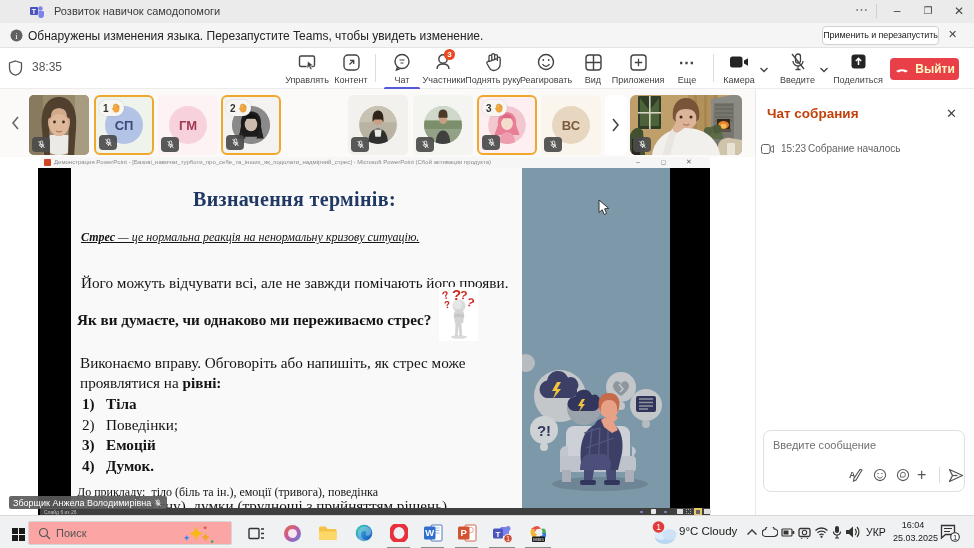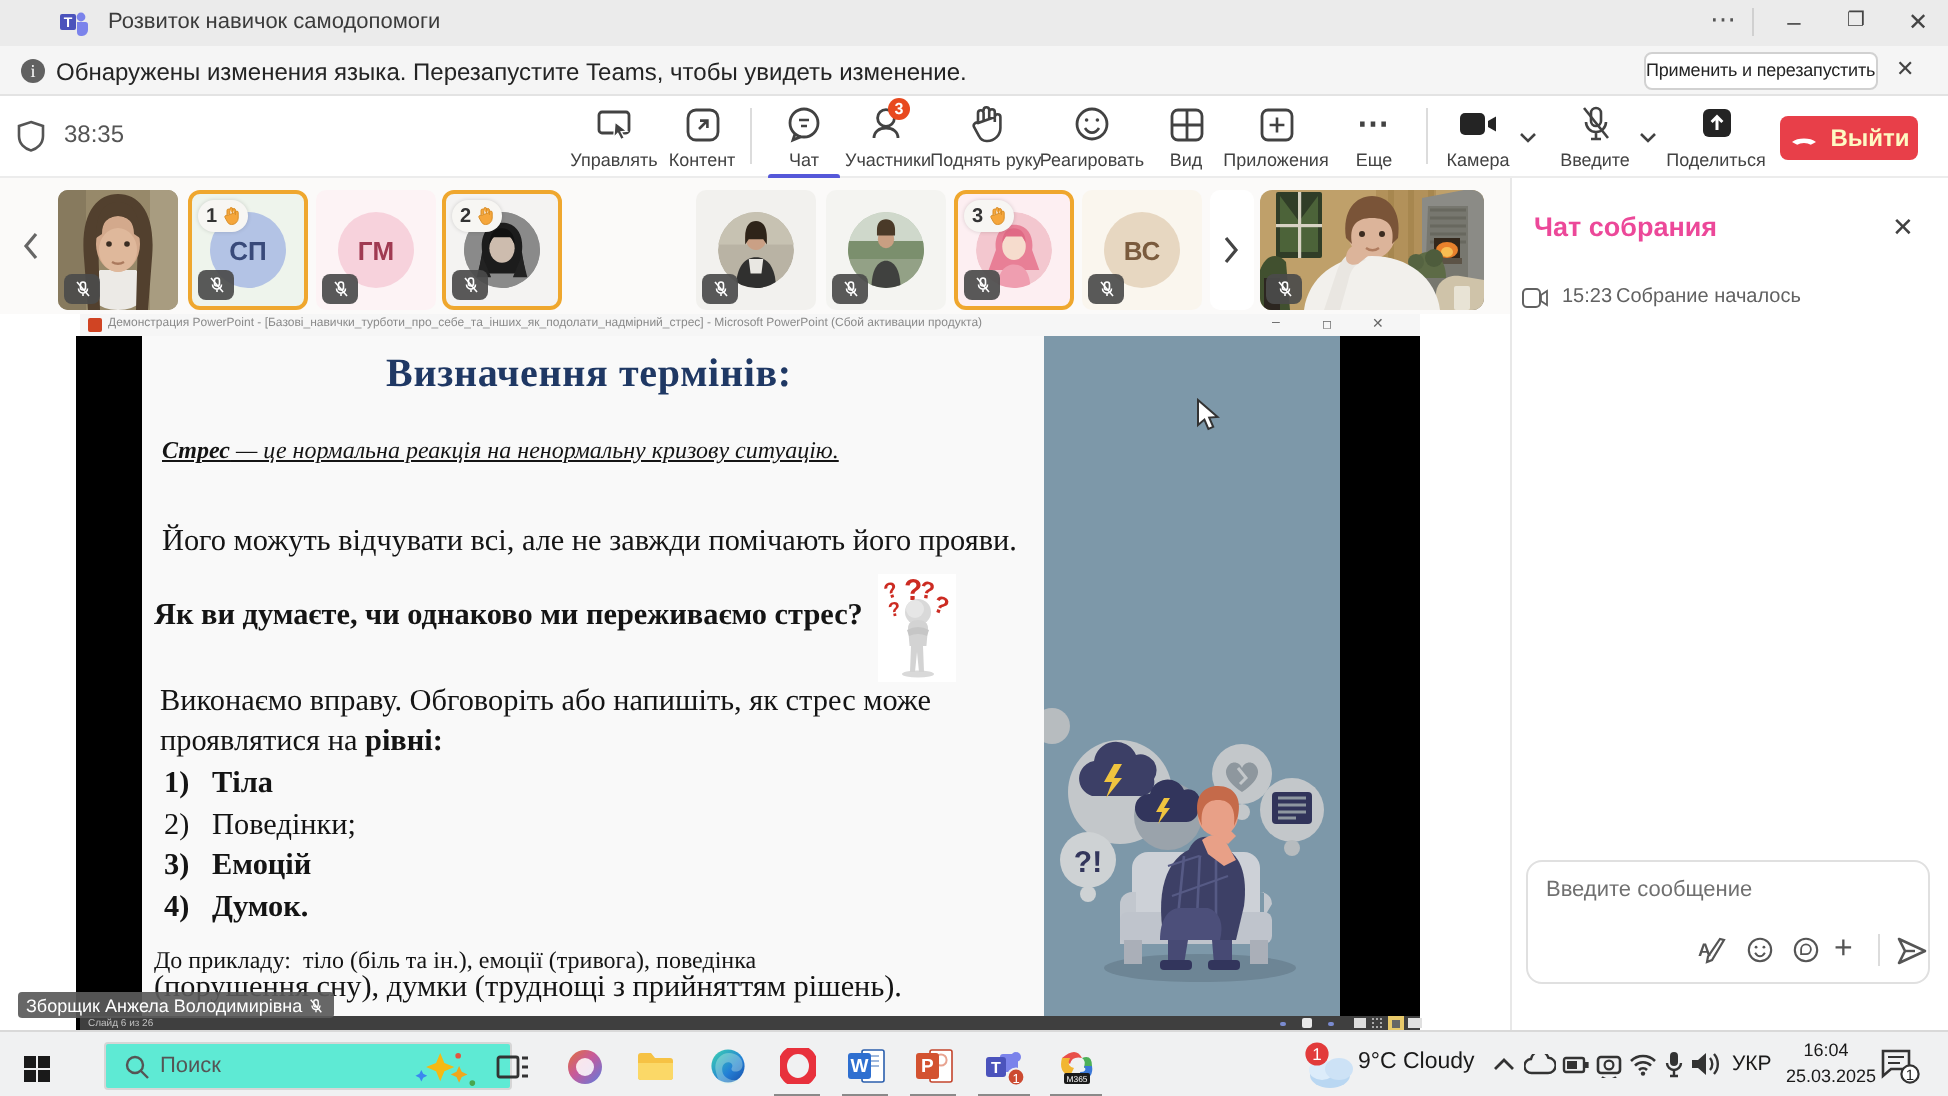--- a/index.html
+++ b/index.html
@@ -10,21 +10,21 @@
 
 #titlebar { position:absolute; left:0; top:0; width:974px; height:23px; background:#ebebeb; }
 #titlebar .ttl { position:absolute; left:54px; top:5px; font-size:11px; color:#3b3b3b; }
 #tb-dots { position:absolute; left:855px; top:2px; width:18px; height:18px; color:#555; font-size:13px; letter-spacing:1px; }
 #tb-sep { position:absolute; left:876px; top:4px; width:1px; height:14px; background:#d0d0d0; }
 .wbtn { position:absolute; top:0; width:30px; height:22px; color:#444; font-size:12px; text-align:center; line-height:22px; }
 
 
 #notif { position:absolute; left:0; top:23px; width:974px; height:25px; background:#f5f5f5; border-bottom:1px solid #e3e3e3; }
 #notif .txt { position:absolute; left:28px; top:6px; font-size:12px; color:#242424; }
-#notif .btn { position:absolute; left:822px; top:3px; width:117px; height:19px; background:#fff; border:1px solid #d1d1d1; border-radius:4px; font-size:9px; letter-spacing:-0.1px; color:#242424; line-height:17px; white-space:nowrap; }
+#notif .btn { position:absolute; left:822px; top:3px; width:117px; height:19px; background:#fff; border:1px solid #d1d1d1; border-radius:4px; font-size:9px; letter-spacing:-0.1px; color:#242424; text-align:center; line-height:17px; white-space:nowrap; }
 
 
 #toolbar { position:absolute; left:0; top:48px; width:974px; height:41px; background:#fff; border-bottom:1px solid #ececec; }
 .tbtn { position:absolute; top:4px; text-align:center; color:#424242; }
 .tbtn .ic { height:20px; display:flex; justify-content:center; align-items:center; }
 .tbtn .lb { font-size:9px; margin-top:3px; color:#424242; white-space:nowrap; }
 .tsep { position:absolute; top:6px; width:1px; height:28px; background:#dcdcdc; }
 
 
 #strip { position:absolute; left:0; top:89px; width:755px; height:68px; background:#fbfaf9; }
@@ -34,33 +34,33 @@
 .micbadge { position:absolute; left:3px; bottom:3px; width:18px; height:15px; background:rgba(75,75,75,.92); border-radius:4px; display:flex; align-items:center; justify-content:center; }
 .handbadge { position:absolute; left:3px; top:3px; height:16px; padding:0 4px; background:#f7f6f3; border-radius:9px; font-size:10px; color:#333; display:flex; align-items:center; z-index:3; box-shadow:0 0 2px rgba(0,0,0,0.15); }
 .chev { position:absolute; color:#555; font-size:15px; font-weight:bold; }
 
 
 #shared { position:absolute; left:40px; top:157px; width:670px; height:358px; background:#000; }
 #pptbar { position:absolute; left:0; top:0; width:670px; height:11px; background:#f6f6f6; }
 #pptbar .t { position:absolute; left:14px; top:2px; font-size:6px; color:#8a8a8a; white-space:nowrap; }
 #slide-white { position:absolute; left:31px; top:11px; width:451px; height:340px; background:#f9f9f9; }
 #slide-img { position:absolute; left:482px; top:11px; width:148px; height:340px; background:#7d98a9; }
-.sline { position:absolute; font-family:"Liberation Serif", serif; color:#141414; white-space:nowrap; }
+.sline { position:absolute; font-family:"Liberation Serif", serif; color:#141414; white-space:nowrap;margin-top:12px; }
 #pptstatus { position:absolute; left:0px; top:351px; width:670px; height:7px; background:#3f3f3f; }
 
 
 #chat { position:absolute; left:755px; top:89px; width:219px; height:426px; background:#fff; border-left:1px solid #e8e8e8; }
-#chat h2 { position:absolute; left:11px; top:17px; font-size:13.5px; color:#ec4899; font-weight:bold; }
+#chat h2 { position:absolute; left:11px; top:17px; font-size:13.5px; color:#c2410c; font-weight:bold; }
 #chat .ev { position:absolute; left:11px; top:54px; font-size:10px; color:#616161; }
 #msgbox { position:absolute; left:7px; top:341px; width:202px; height:62px; border:1px solid #e0e0e0; border-radius:8px; background:#fff;padding-left:15px; }
 #msgbox .ph { position:absolute; left:9px; top:8px; font-size:11px; color:#707070; }
 
 
 #taskbar { position:absolute; left:0; top:515px; width:974px; height:33px; background:#f0f1f2; border-top:1px solid #d9d9d9; }
-#search { position:absolute; left:52px; top:5px; width:204px; height:24px; background:#5eead4; border:1px solid #d6d6d6; border-radius:2px; }
+#search { position:absolute; left:28px; top:5px; width:204px; height:24px; background:#fca5a5; border:1px solid #d6d6d6; border-radius:2px; }
 #search .ph { position:absolute; left:27px; top:5px; font-size:11px; color:#555; }
 .tkicon { position:absolute; top:7px; width:20px; height:20px; display:flex; align-items:center; justify-content:center; }
 #clock { position:absolute; left:893px; top:3px; width:40px; text-align:center; font-size:9px; color:#1a1a1a; line-height:13px; }
 </style>
 </head>
 <body>
 <div id="app">
 
   <div id="titlebar">
     <svg class="abs" style="left:30px;top:5px" width="14" height="13" viewBox="0 0 14 13">

